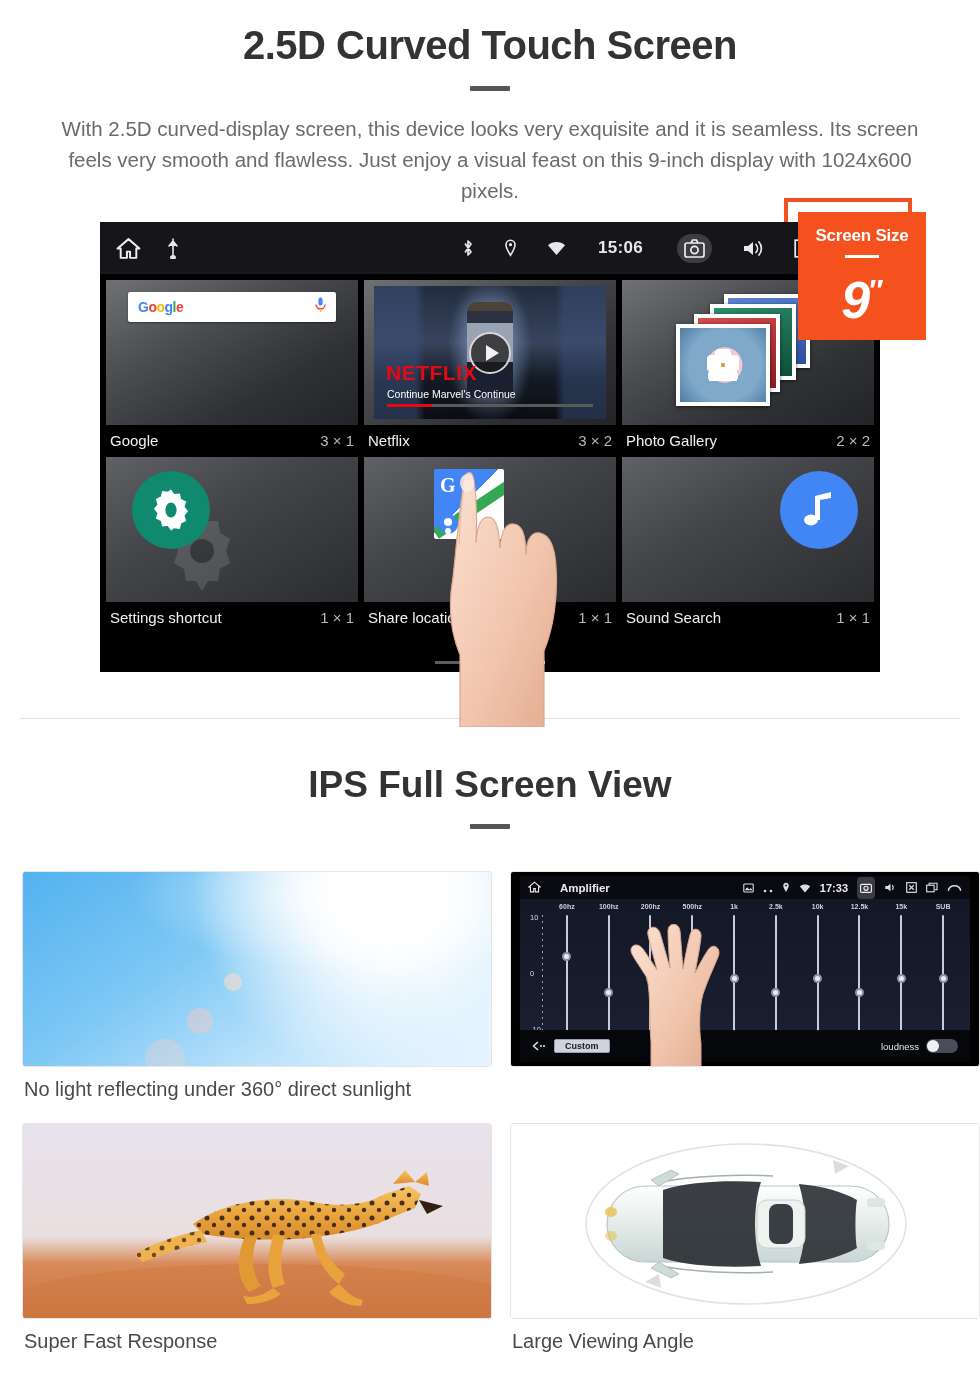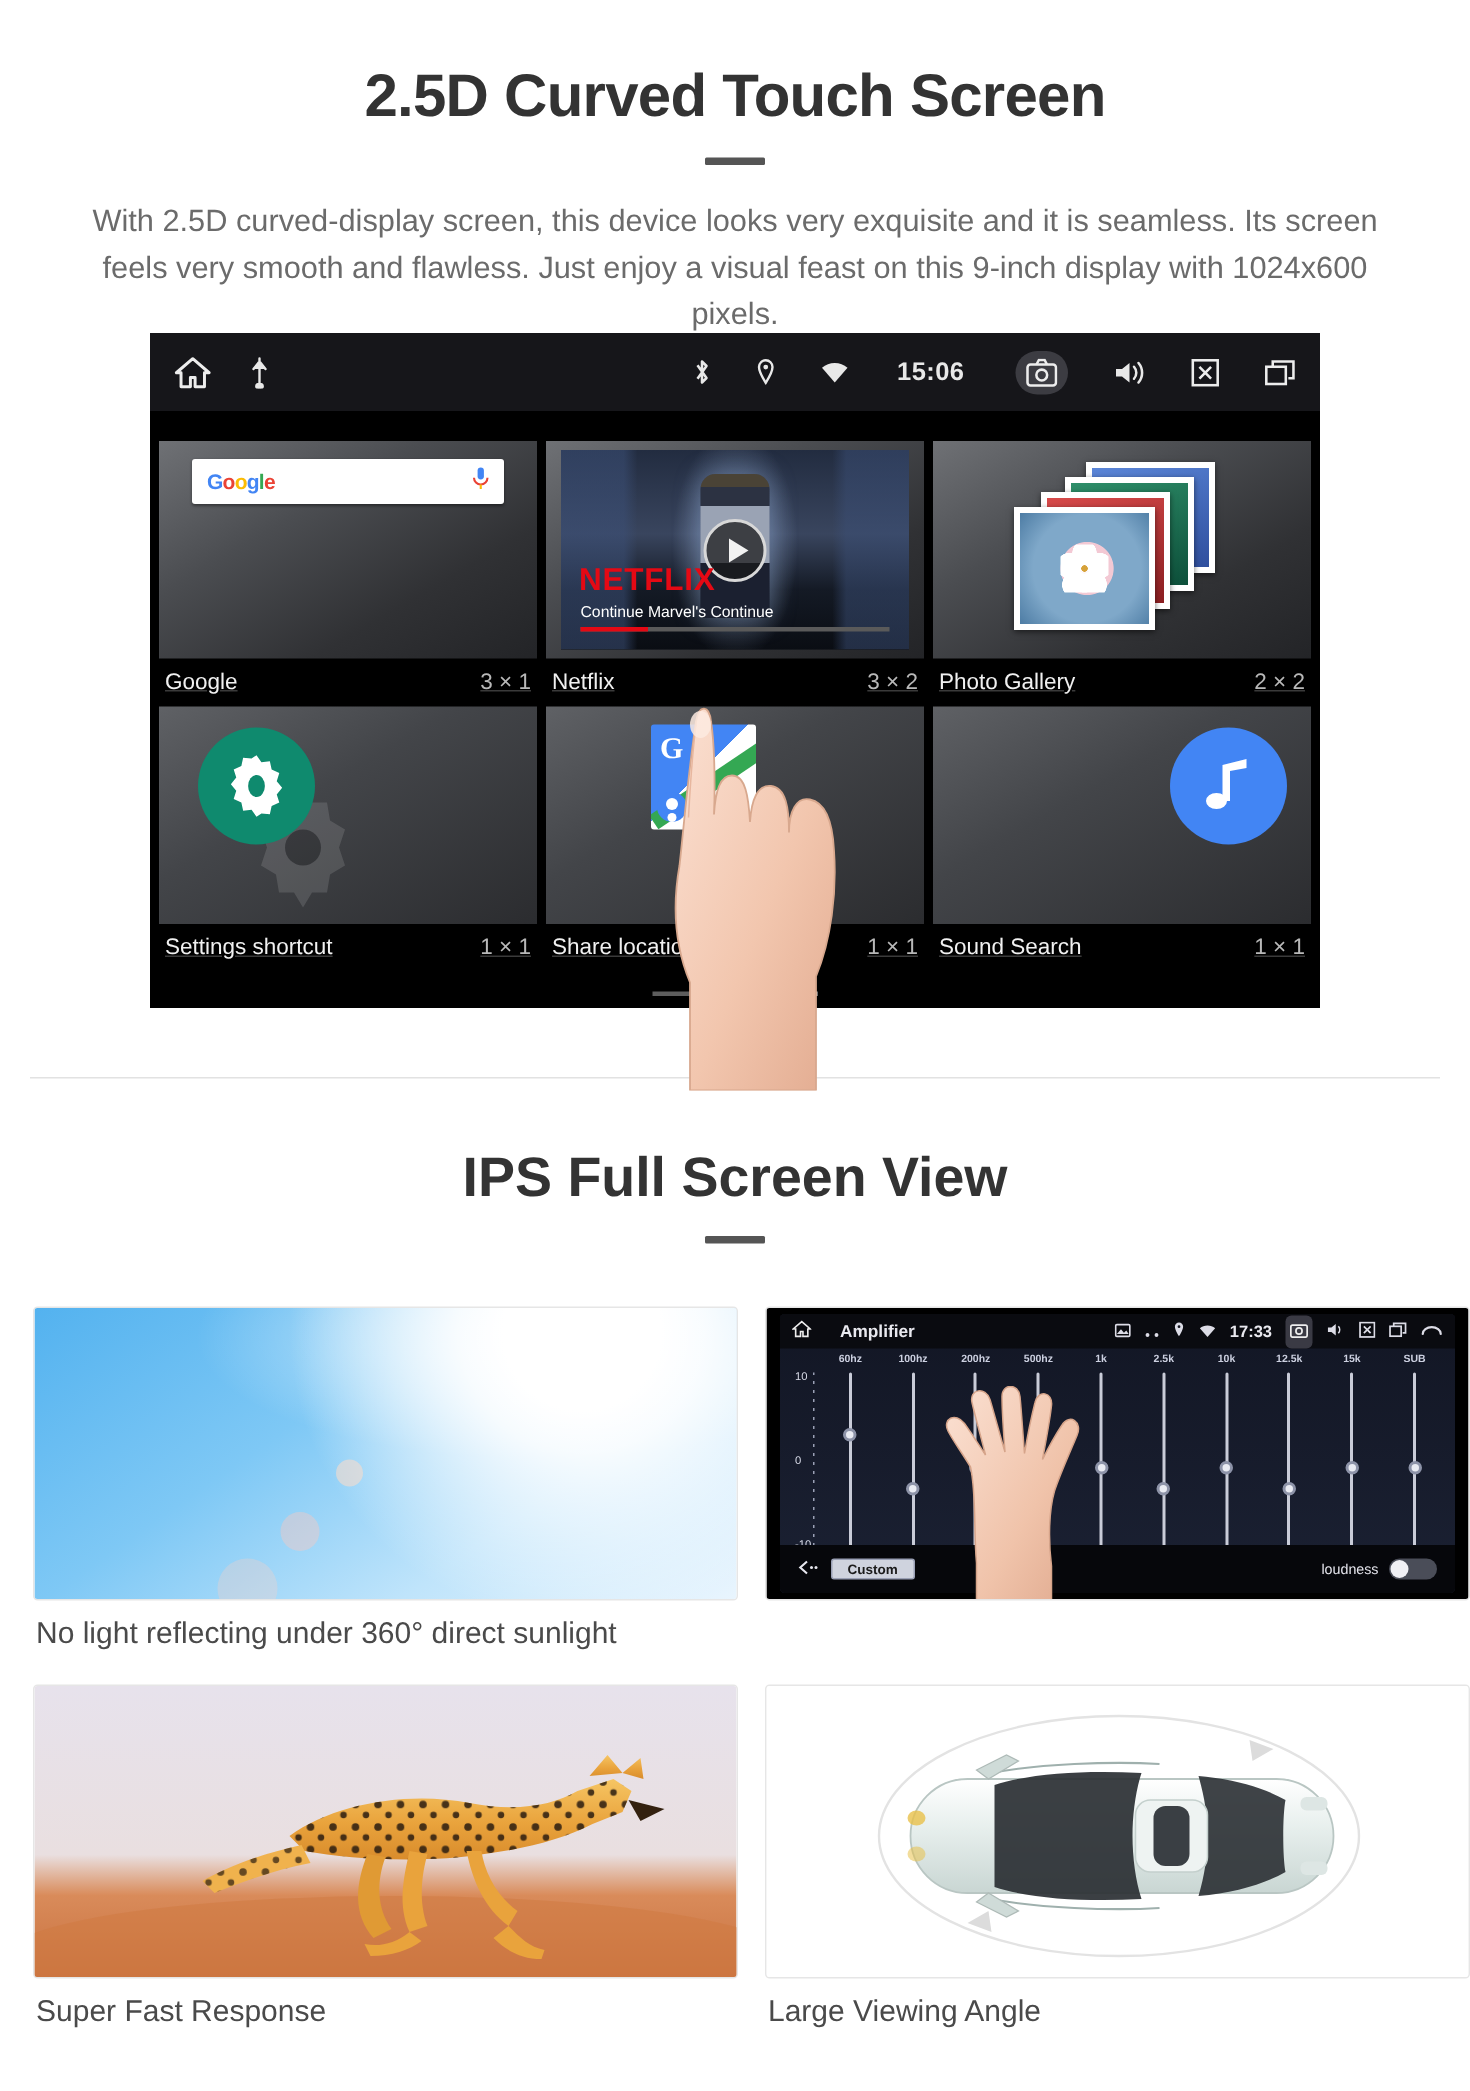--- a/index.html
+++ b/index.html
@@ -14,21 +14,21 @@
 
   
   .sec1 { position:relative; width:980px; height:726px; }
 
   .main-title {
     text-align:center;
     font-size:40px;
     font-weight:bold;
     color:#333333;
     letter-spacing:-0.5px;
-    padding-top:42px;
+    padding-top:23px;
   }
   .title-rule {
     width:40px; height:5px; background:#555;
     margin:18px auto 0;
     border-radius:1px;
   }
   .lede {
     width:860px; margin:22px auto 0;
     text-align:center;
     font-size:20.5px;
@@ -63,21 +63,21 @@
   .statusbar {
     height:52px; background:#16161a; display:flex; align-items:center;
     padding:0 16px; color:#e8e8e8;
   }
   .sb-left { display:flex; align-items:center; gap:26px; }
   .sb-right { margin-left:auto; display:flex; align-items:center; gap:30px; }
   .sb-ico { display:inline-flex; align-items:center; justify-content:center; }
   .sb-time { font-size:17px; font-weight:bold; margin:0 4px 0 2px; letter-spacing:.3px; }
   .sb-hl { background:#3c3c42; border-radius:16px; padding:5px 7px; }
 
-  .wgrid { padding:20px 6px 0;text-decoration:underline; }
+  .wgrid { padding:6px 6px 0; }
   .wrow { display:flex; gap:6px; }
   .wcell { width:252px; }
   .wtile {
     height:145px; position:relative; overflow:hidden;
     background:linear-gradient(150deg,#6f7175 0%,#4b4d51 35%,#303134 70%,#232427 100%);
   }
   .wrow2 .wtile { height:145px; background:linear-gradient(150deg,#5f6165 0%,#434549 40%,#2b2c2f 100%); }
   .wcap { display:flex; justify-content:space-between; align-items:center;
           padding:7px 4px 8px; color:#f0f0f0; font-size:15px; }
   .wcap .dim { color:#b8b8b8; }
@@ -273,20 +273,28 @@
 </style>
 </head>
 <body>
 
 <div class="sec1">
 
   <h1 class="main-title">2.5D Curved Touch Screen</h1>
   <div class="title-rule"></div>
   <p class="lede">With 2.5D curved-display screen, this device looks very exquisite and it is seamless. Its screen feels very smooth and flawless. Just enjoy a visual feast on this 9-inch display with 1024x600 pixels.</p>
 
+  <div class="badge-wrap">
+    <div class="badge-outline"></div>
+    <div class="badge-solid">
+      <div class="badge-label">Screen Size</div>
+      <div class="badge-rule"></div>
+      <div class="badge-num"><span>9</span><sup>″</sup></div>
+    </div>
+  </div>
 
   <div class="device">
 
     <div class="statusbar">
       <div class="sb-left">
         <span class="sb-ico">
           <svg width="25" height="23" viewBox="0 0 24 22">
               <path d="M12 2 1.5 11h3v9h6v-6h3v6h6v-9h3z" fill="none" stroke="#ededed" stroke-width="1.9" stroke-linejoin="round"></path>
             </svg>
         </span>

